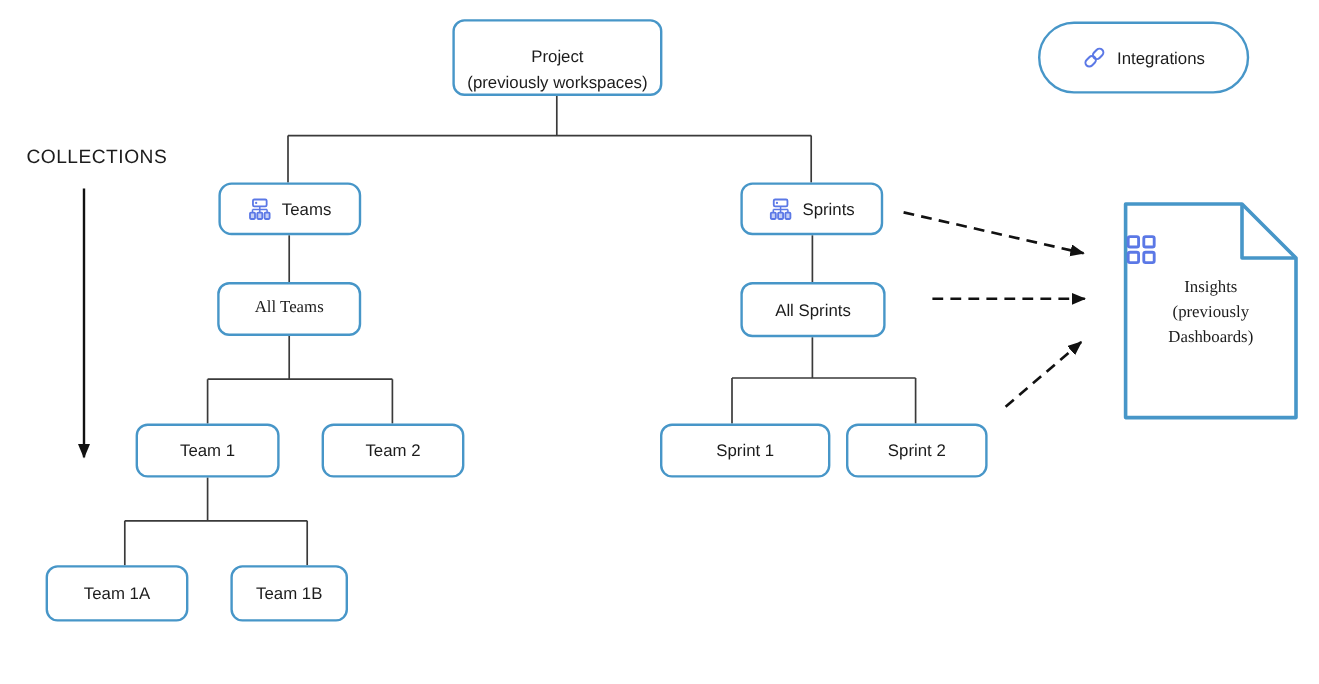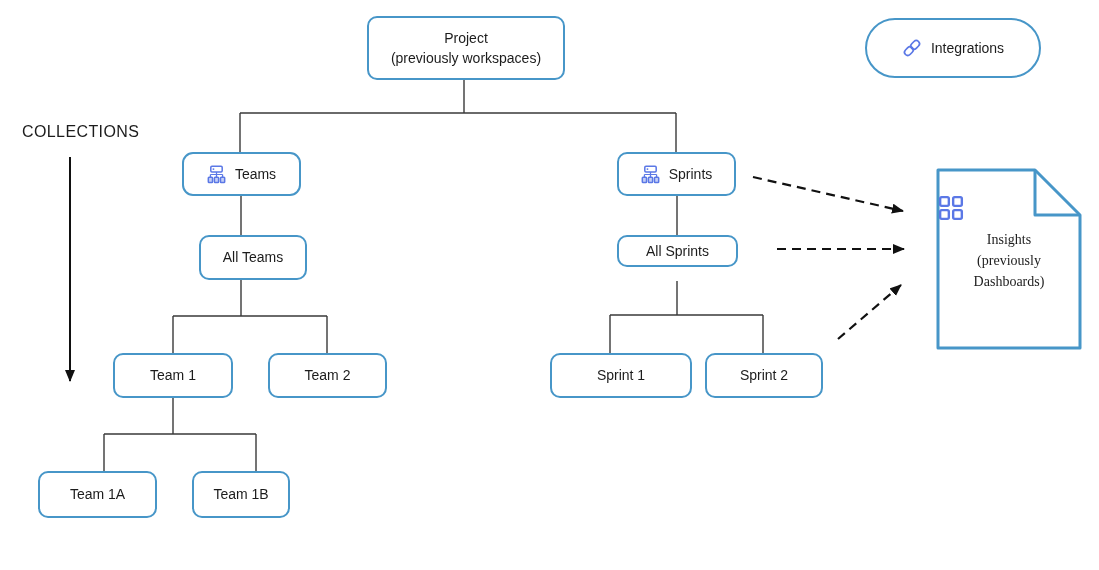--- a/index.html
+++ b/index.html
@@ -65,21 +65,21 @@
     </g>
 
     <g>
       <path d="M938,170 H1035 L1080,215 V348 H938 Z" fill="#ffffff" stroke="#4796c8" stroke-width="3" stroke-linejoin="round"></path>
       <path d="M1035,170 V215 H1080" fill="none" stroke="#4796c8" stroke-width="3" stroke-linejoin="round"></path>
     </g>
   </svg>
 
   <div class="side-label" style="left:22px;top:123px;">COLLECTIONS</div>
 
-  <div class="node" style="left:367px;top:16px;width:198px;height:64px;">
+  <div class="node" style="left:377px;top:16px;width:175px;height:64px;align-items:flex-end;">
     <div>
       <div>Project</div>
       <div>(previously workspaces)</div>
     </div>
   </div>
 
   <div class="node pill" style="left:865px;top:18px;width:176px;height:60px;">
     <span class="ic">
       <svg width="20" height="20" viewBox="0 0 20 20">
         <g fill="none" stroke="#5b78e6" stroke-width="1.7" transform="rotate(-45 10 10)">
@@ -116,25 +116,25 @@
           <rect x="1.4" y="12.8" width="4.4" height="5.6" rx="0.8" fill="rgba(91,120,230,0.35)"></rect>
           <rect x="7.8" y="12.8" width="4.4" height="5.6" rx="0.8" fill="rgba(91,120,230,0.35)"></rect>
           <rect x="14.2" y="12.8" width="4.4" height="5.6" rx="0.8" fill="rgba(91,120,230,0.35)"></rect>
         </g>
         <circle cx="6.8" cy="4.3" r="1" fill="#5b78e6"></circle>
       </svg>
     </span>
     <span>Sprints</span>
   </div>
 
-  <div class="node" style="left:199px;top:235px;width:108px;height:45px;">
+  <div class="node" style="left:181px;top:235px;width:120px;height:45px;font-family:Liberation Serif, serif;">
     <span>All Teams</span>
   </div>
 
-  <div class="node" style="left:617px;top:235px;width:121px;height:32px;text-align:center;">
+  <div class="node" style="left:617px;top:235px;width:121px;height:46px;text-align:center;">
     <span>All Sprints</span>
   </div>
 
   <div class="node" style="left:113px;top:353px;width:120px;height:45px;">
     <span>Team 1</span>
   </div>
   <div class="node" style="left:268px;top:353px;width:119px;height:45px;">
     <span>Team 2</span>
   </div>
 

